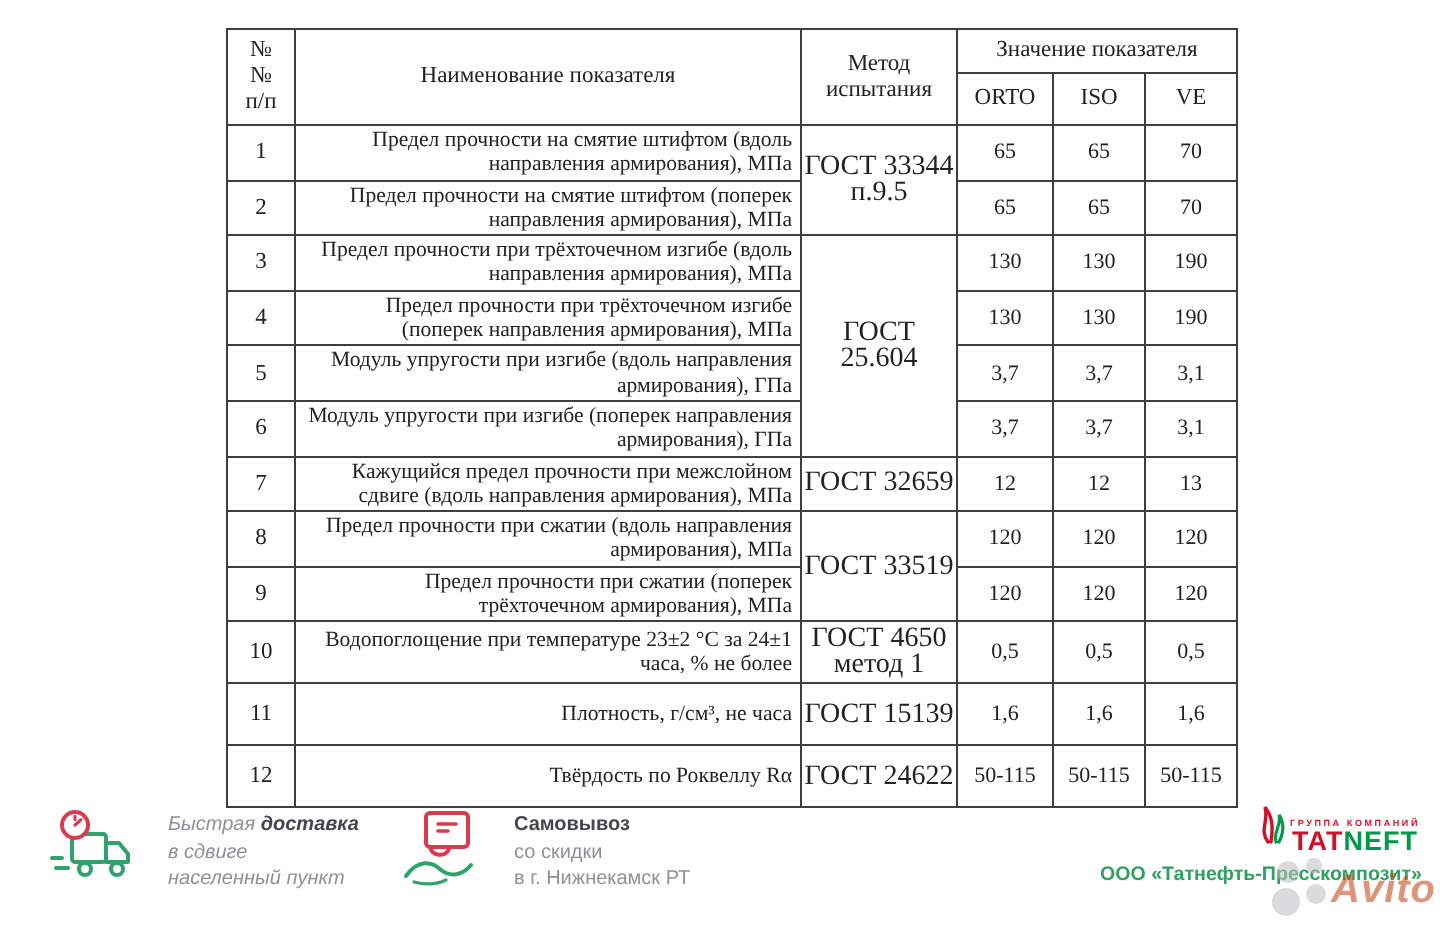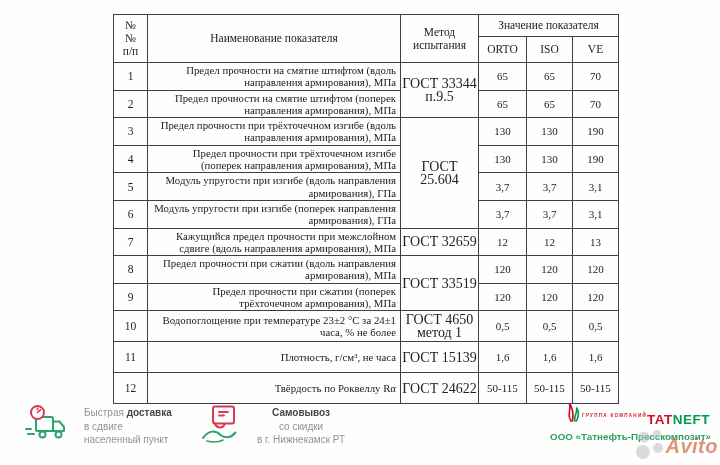--- a/index.html
+++ b/index.html
@@ -22,28 +22,28 @@
   td.c-val { text-align:center; font-size:11px;margin-left:32px; }
   tbody tr { height:26px; }
   tbody tr:nth-child(n+10) { height:31px; }
 
   
   .footer { position:absolute; left:0; top:398px; width:720px; height:67px; }
   .feature { position:absolute; top:6px; display:flex; align-items:flex-start; }
   .feature .ic { flex:0 0 auto; }
   .f-text { margin-left:9px; padding-top:2px; font-size:10px; line-height:13.5px; color:#8e9297; }
   .f-text b { color:#43474c; font-weight:bold; }
-  #feat-delivery { left:25px; }
-  #feat-pickup   { left:198px;text-align:center; }
+  #feat-delivery { left:25px;font-style:italic; }
+  #feat-pickup   { left:198px; }
   #feat-discount { left:385px; }
 
   
   .brand { position:absolute; left:543px; top:2px; width:175px; }
   .logo-row { display:flex; align-items:flex-end; justify-content:flex-end; padding-right:8px; }
-  .logo-txt { display:flex; align-items:flex-start; margin-left:2px; }
+  .logo-txt { display:flex; flex-direction:column; align-items:center; margin-left:2px; }
   .logo-tagline { font-size:4.5px; letter-spacing:1.3px; color:#ce1126; font-weight:bold; white-space:nowrap; }
   .logo-word { font-size:13.5px; font-weight:bold; letter-spacing:.5px; line-height:14px; }
   .logo-word .red { color:#ce1126; }
   .logo-word .grn { color:#009a49; }
   .company { margin-top:4px; font-size:9.8px; font-weight:bold; color:#2ea05f; white-space:nowrap;text-align:center; }
 
   
   .watermark { position:absolute; right:2px; bottom:0px; display:flex; align-items:center; opacity:.55; }
   .watermark .wm-text { font-size:20px; font-weight:bold; color:#c2410c; letter-spacing:.5px;font-style:italic; }
 </style>

